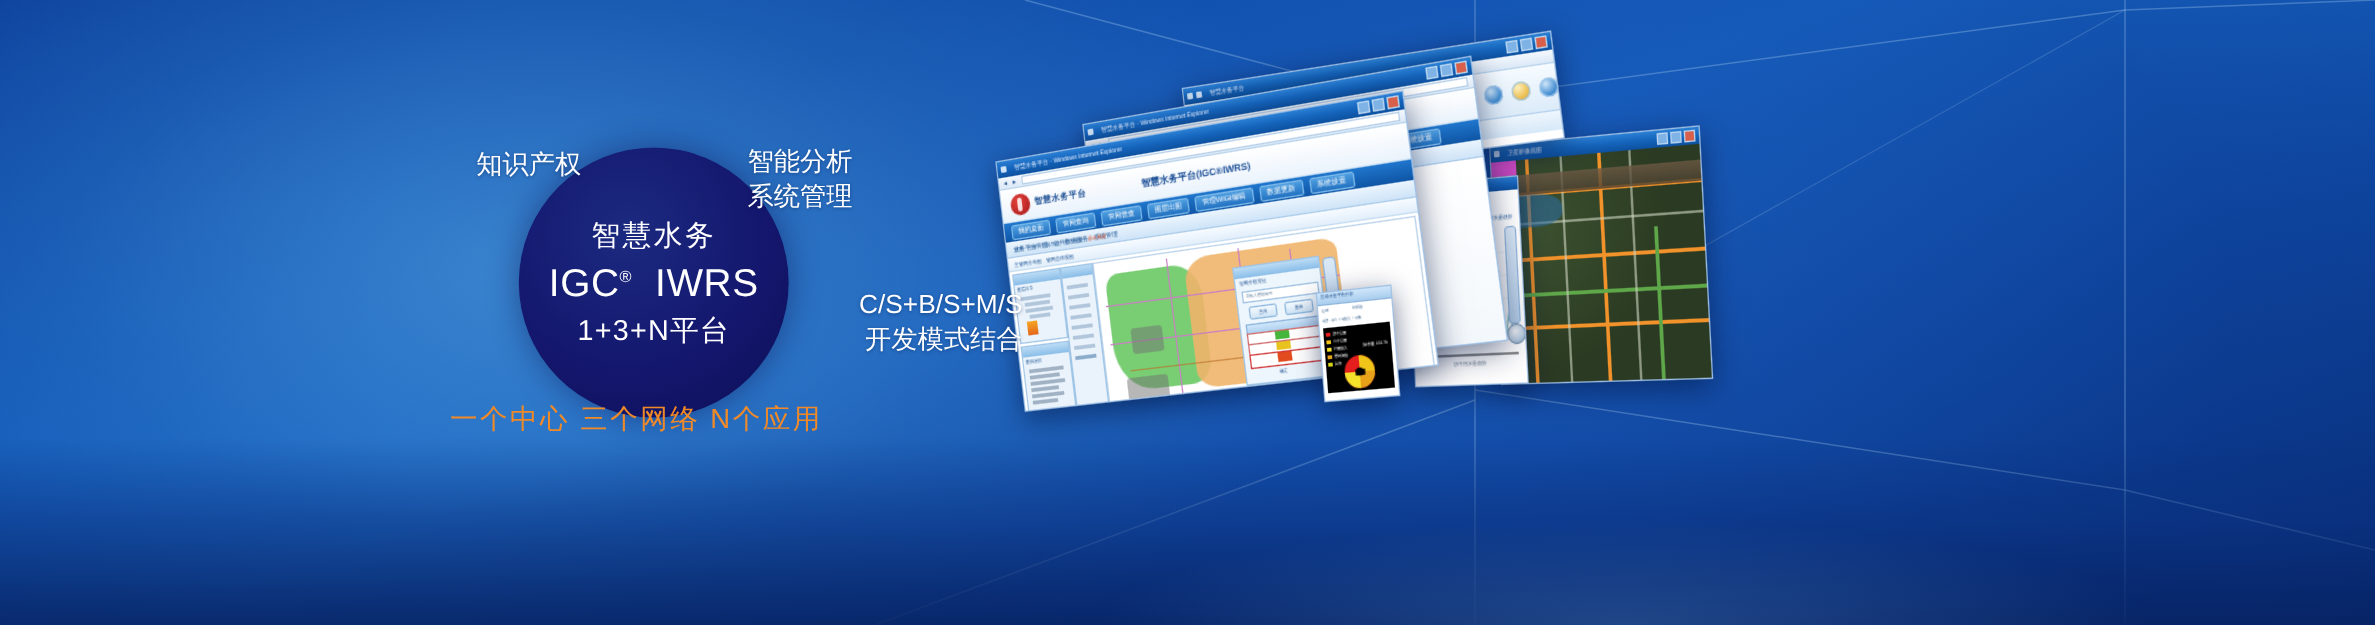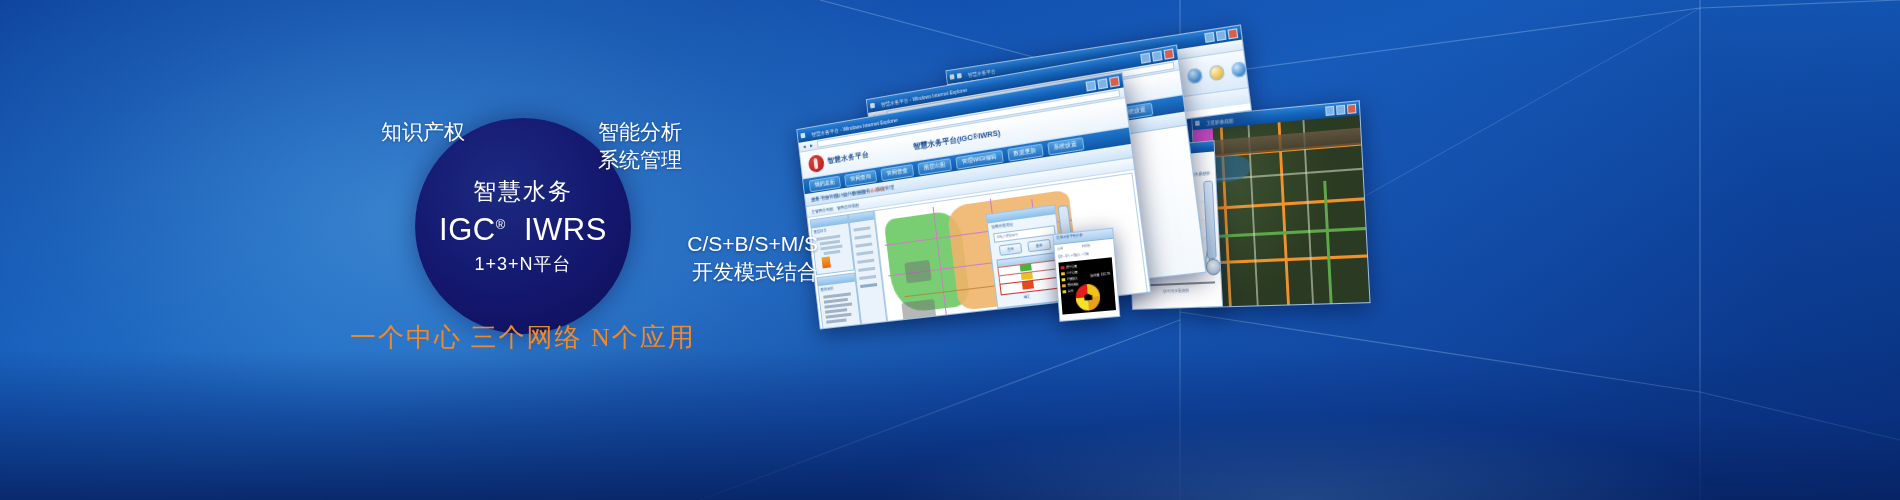--- a/index.html
+++ b/index.html
@@ -28,33 +28,33 @@
   .circle{
     position:absolute;left:165px;top:18px;width:216px;height:216px;border-radius:50%;
     background:radial-gradient(circle at 40% 32%, #1b2a80 0%, #14176e 55%, #0d0f56 100%);
     box-shadow:0 0 26px rgba(8,12,70,.45);
     display:flex;flex-direction:column;align-items:center;justify-content:center;
     color:#fff;text-align:center;z-index:3;
   }
   .circle .c1{font-size:23px;letter-spacing:2px;margin-bottom:5px;font-weight:400;}
   .circle .c2{font-size:31px;letter-spacing:.5px;margin-bottom:4px;white-space:nowrap;}
   .circle .c2 sup{font-size:13px;vertical-align:super;}
-  .circle .c3{font-size:18px;letter-spacing:1px;}
+  .circle .c3{font-size:23px;letter-spacing:1px;}
   .lbl{position:absolute;color:#fff;font-size:21px;line-height:1.35;z-index:4;text-shadow:0 1px 3px rgba(3,25,70,.45);}
   .lbl div{white-space:nowrap;}
   .lbl.tl{left:55px;top:18px;text-align:right;width:160px;}
   .lbl.bl{left:42px;top:130px;text-align:right;width:173px;}
-  .lbl.tr{left:348px;top:18px;text-align:left;width:200px;}
+  .lbl.tr{left:348px;top:18px;text-align:left;width:200px;font-family:Liberation Mono, monospace;}
   .lbl.br{left:348px;top:130px;text-align:right;width:220px;}
   .rule{position:absolute;height:2px;background:rgba(255,255,255,.85);z-index:2;}
   .rule.r1{left:222px;top:52px;width:68px;}
   .rule.r2{left:280px;top:165px;width:80px;}
   .rule.rtr{left:293px;top:52px;width:62px;}
   .rule.rbr{left:295px;top:166px;width:60px;}
-  .tagline{position:absolute;left:350px;top:320px;color:#f08a28;font-size:26px;letter-spacing:2px;white-space:nowrap;z-index:4;font-family:Liberation Serif, serif;}
+  .tagline{position:absolute;left:360px;top:320px;color:#f08a28;font-size:22px;letter-spacing:2px;white-space:nowrap;z-index:4;}
   
   .win{position:absolute;background:#fff;border:1px solid #9fc0e4;box-shadow:0 6px 22px rgba(2,18,60,.55);overflow:hidden;}
   .win-tb{
     height:13px;background:linear-gradient(to bottom,#2a7fd4 0%,#1565bd 48%,#0d519f 100%);
     display:flex;align-items:center;padding:0 3px;gap:3px;
   }
   .tb-dot{width:5px;height:5px;border-radius:1px;background:#cfe3f7;}
   .tb-txt{font-size:5px;color:#eaf3ff;margin-left:4px;white-space:nowrap;overflow:hidden;}
   .tb-btns{margin-left:auto;display:flex;gap:2px;}
   .tb-btns i{display:block;width:7px;height:7px;background:#7fb3e6;border:1px solid #bcd8f2;}

